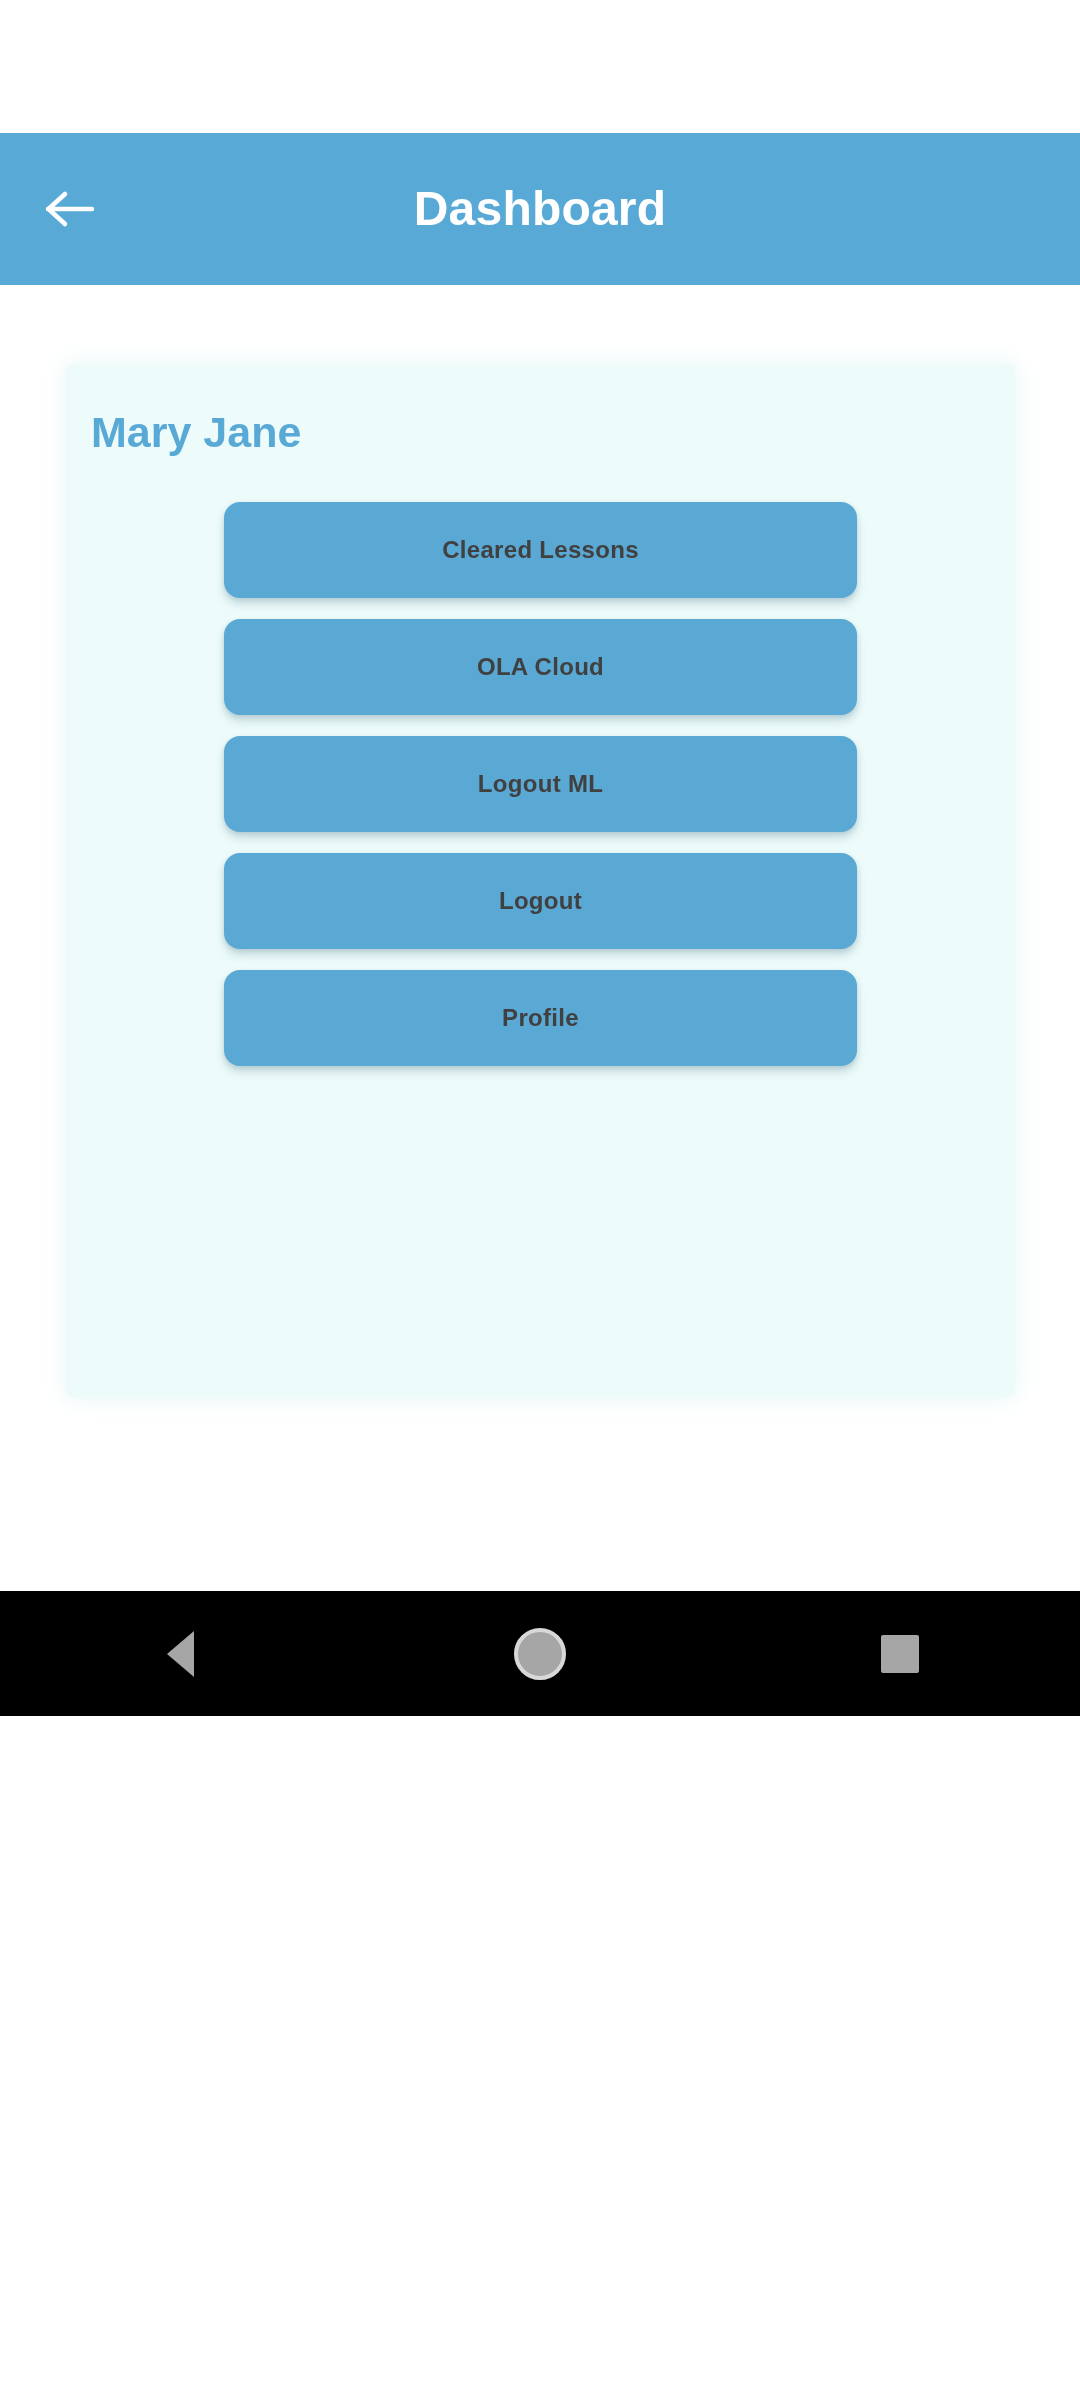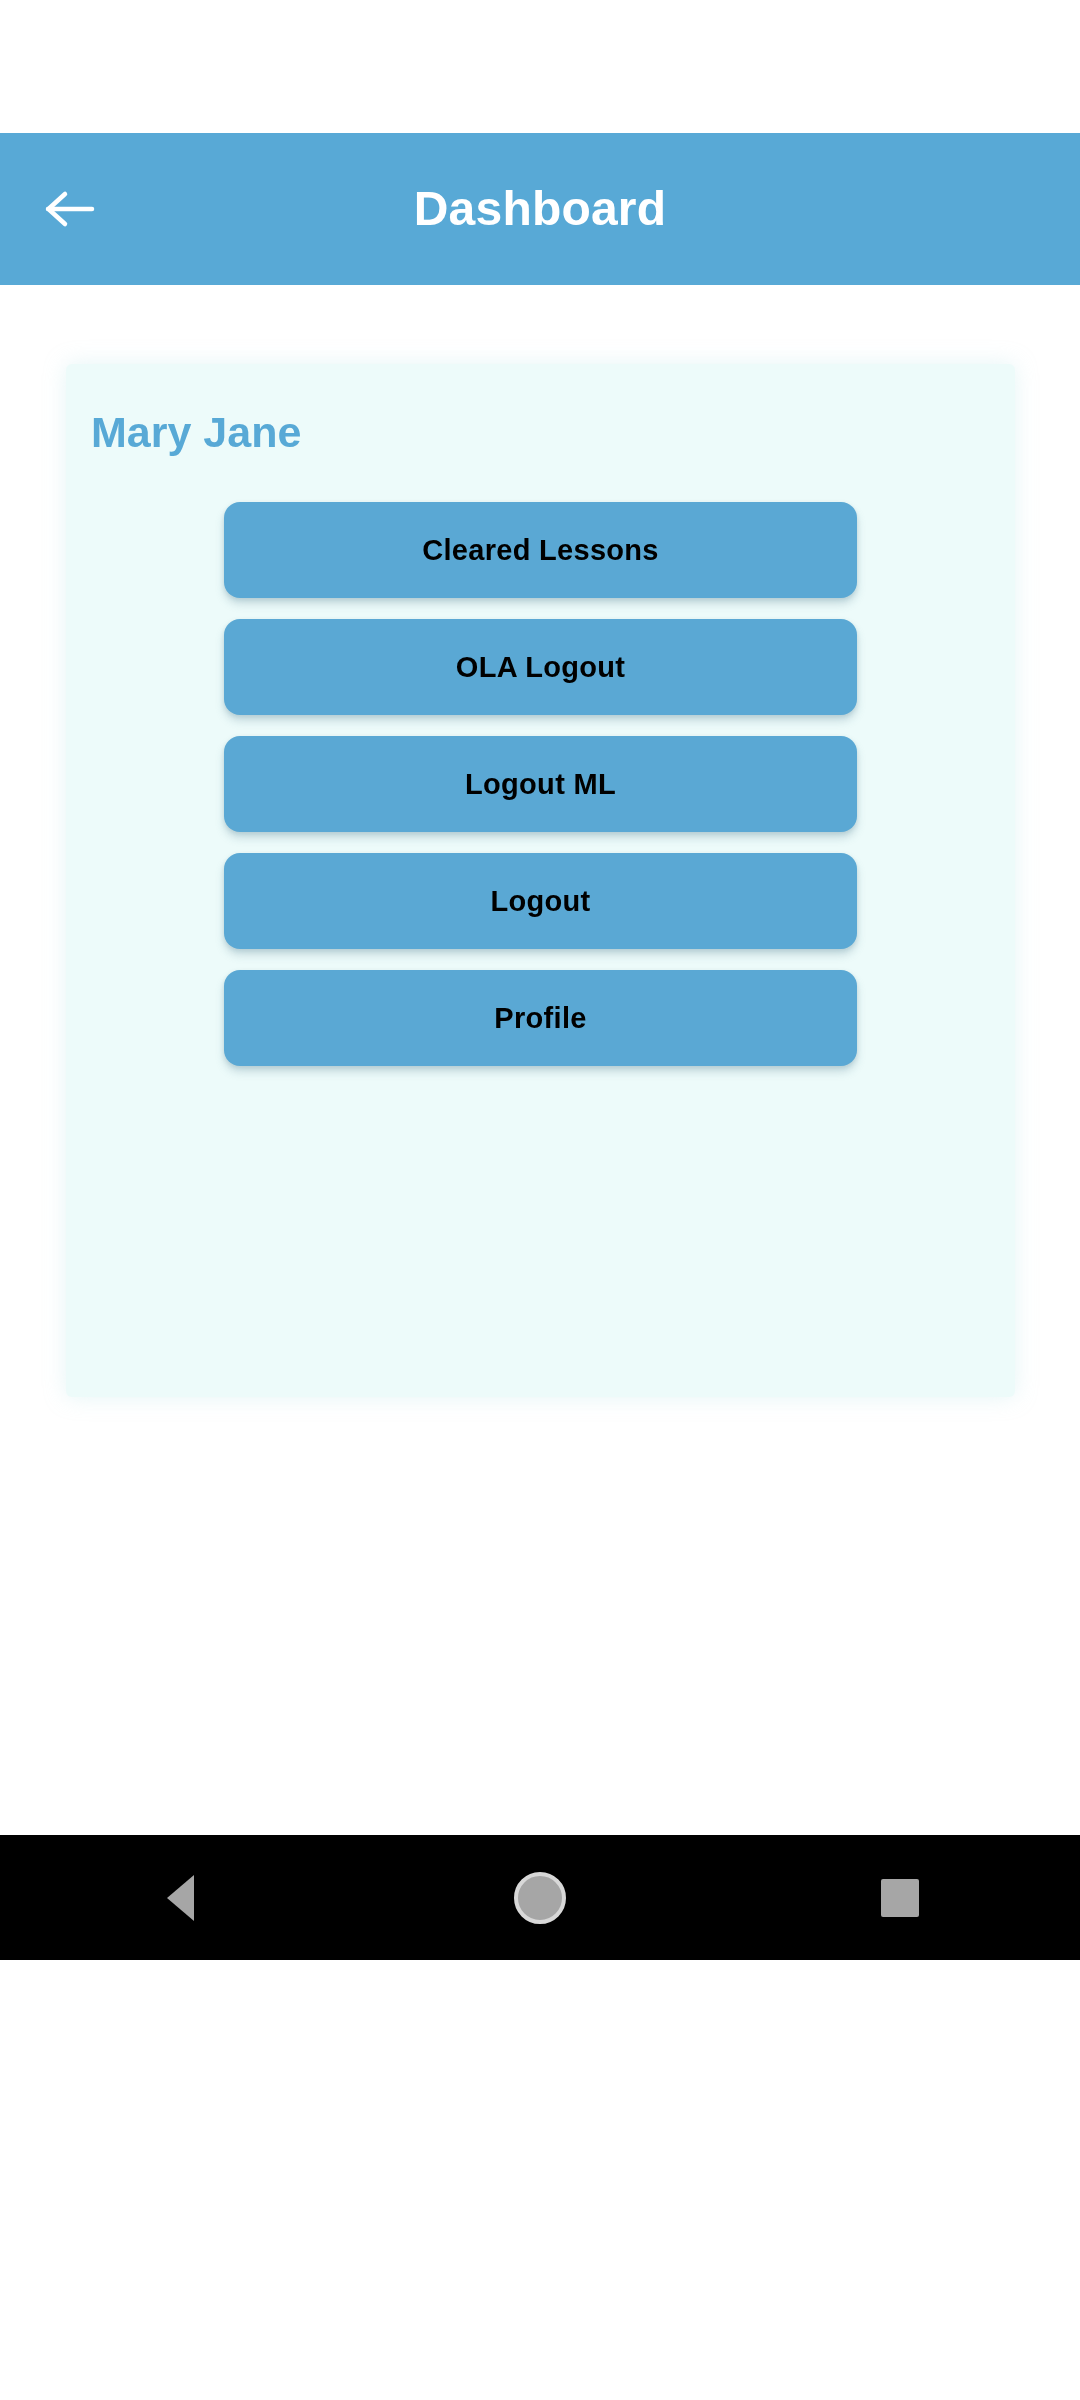--- a/index.html
+++ b/index.html
@@ -9,21 +9,21 @@
     width: 1080px;
     height: 2400px;
     background: #ffffff;
     font-family: "Liberation Sans", sans-serif;
     overflow: hidden;
   }
 
   #screen {
     position: relative;
     width: 1080px;
-    height: 1960px;
+    height: 1716px;
     background: #ffffff;
     display: flex;
     flex-direction: column;
   }
 
   
   .status-bar {
     height: 133px;
     width: 100%;
     background: #ffffff;
@@ -103,23 +103,23 @@
     align-items: center;
     gap: 21px;
   }
 
   .menu-button {
     width: 633px;
     height: 96px;
     background: #5aa8d4;
     border: none;
     border-radius: 16px;
-    color: #000000;
+    color: #404040;
     font-family: "Liberation Sans", sans-serif;
-    font-size: 29px;
+    font-size: 24px;
     font-weight: bold;
     letter-spacing: 0.3px;
     cursor: pointer;
     display: flex;
     align-items: center;
     justify-content: center;
     box-shadow: 0 6px 9px rgba(110, 150, 165, 0.30),
                 0 2px 4px rgba(110, 150, 165, 0.22);
   }
 
@@ -192,21 +192,21 @@
   </div>
 
   <div class="content">
 
     <div class="dashboard-card">
 
       <div class="user-name">Mary Jane</div>
 
       <div class="button-list">
         <button class="menu-button">Cleared Lessons</button>
-        <button class="menu-button">OLA Logout</button>
+        <button class="menu-button">OLA Cloud</button>
         <button class="menu-button">Logout ML</button>
         <button class="menu-button">Logout</button>
         <button class="menu-button">Profile</button>
       </div>
 
     </div>
 
   </div>
 
   <div class="nav-bar">

